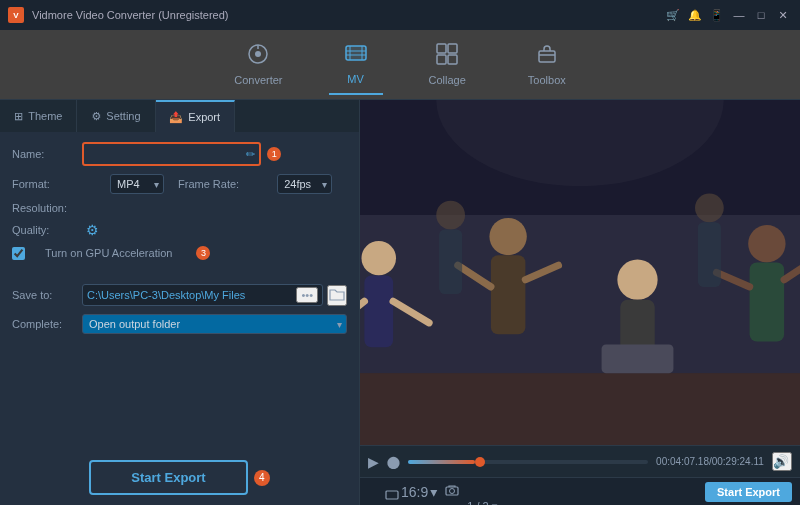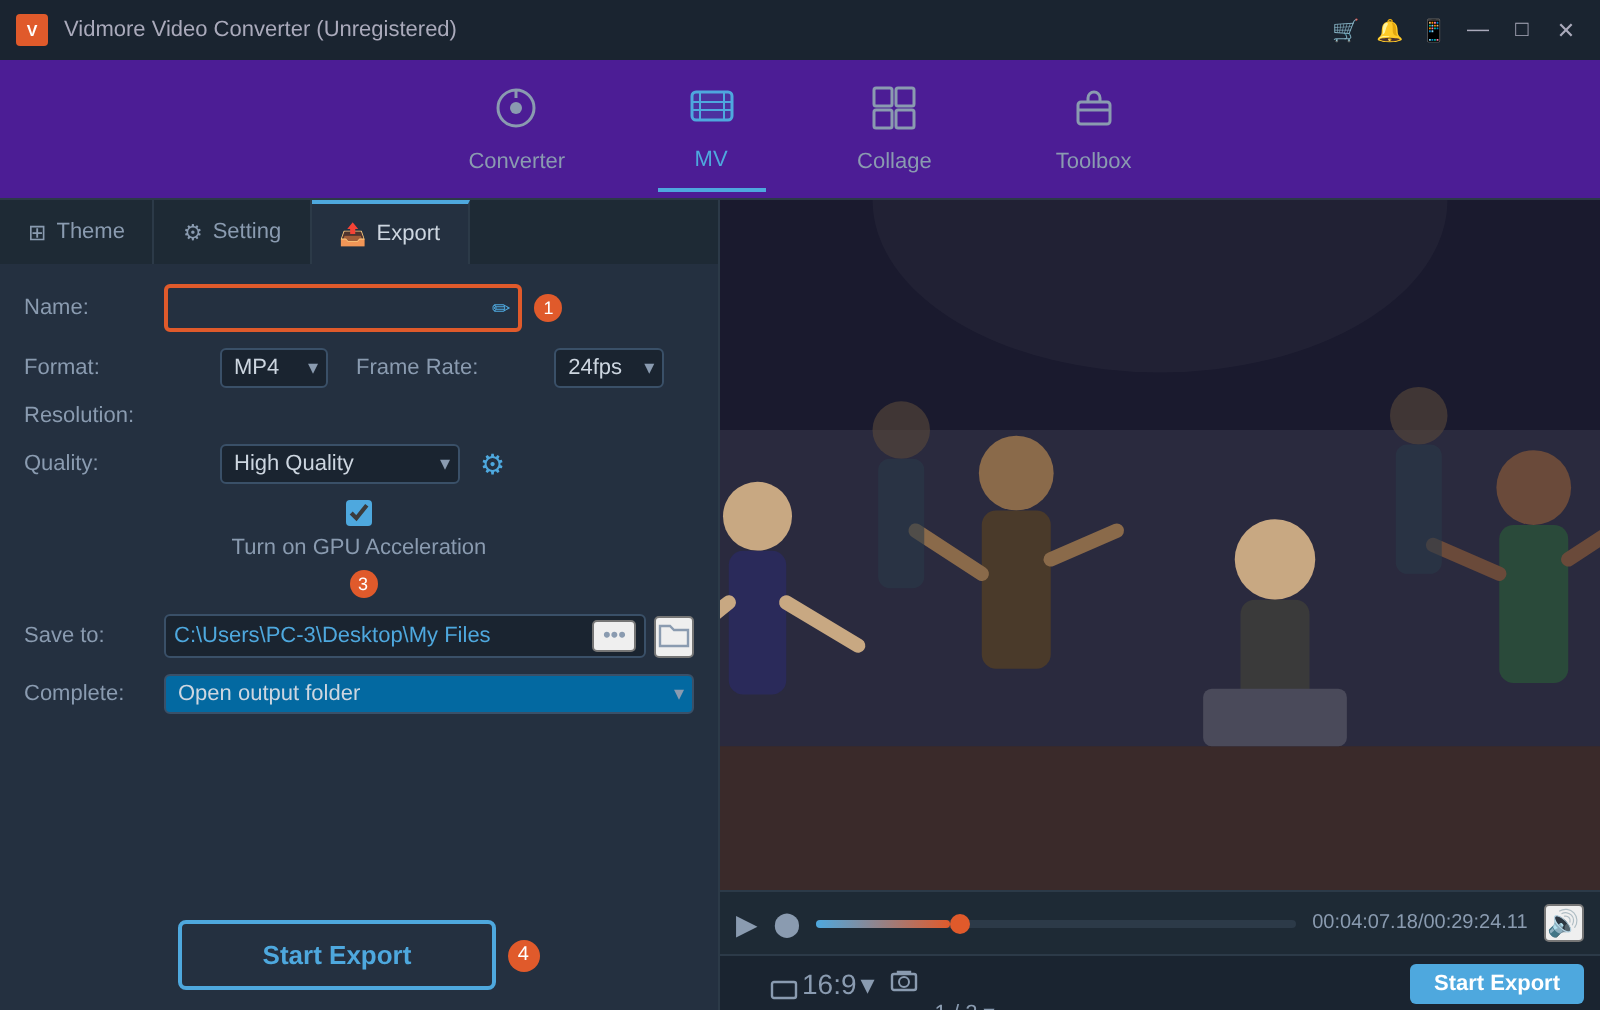--- a/index.html
+++ b/index.html
@@ -6,21 +6,21 @@
     body { width: 800px; height: 505px; overflow: hidden; font-family: 'Segoe UI', Arial, sans-serif; font-size: 12px; background: #1e2a35; color: #cdd6e0; }
 
     
     .titlebar { height: 30px; background: #1a2430; display: flex; align-items: center; padding: 0 8px; gap: 8px; }
     .titlebar-icon { width: 16px; height: 16px; background: #e05a2b; border-radius: 2px; display: flex; align-items: center; justify-content: center; font-size: 9px; color: white; }
     .titlebar-title { font-size: 11px; color: #aab; flex: 1; }
     .titlebar-controls { display: flex; gap: 4px; }
     .titlebar-btn { width: 18px; height: 14px; display: flex; align-items: center; justify-content: center; color: #aab; font-size: 11px; cursor: pointer; }
 
     
-    .topnav { height: 70px; background: #4c1d95; display: flex; align-items: center; justify-content: center; gap: 30px; border-bottom: 1px solid #2c3a48; }
+    .topnav { height: 70px; background: #404040; display: flex; align-items: center; justify-content: center; gap: 30px; border-bottom: 1px solid #2c3a48; }
     .nav-item { display: flex; flex-direction: column; align-items: center; gap: 4px; padding: 8px 16px; cursor: pointer; color: #8a9bb0; font-size: 11px; }
     .nav-item.active { color: #4ea8de; border-bottom: 2px solid #4ea8de; }
     .nav-icon { font-size: 20px; }
 
     
     .main { display: flex; height: calc(505px - 30px - 70px); }
 
     
     .left-panel { width: 360px; background: #243040; display: flex; flex-direction: column; border-right: 1px solid #2c3a48; }
 
@@ -36,21 +36,21 @@
     .setting-value { flex: 1; display: flex; align-items: center; gap: 6px; }
     .name-field { background: #1a2430; border: 1px solid #3a5068; border-radius: 3px; padding: 3px 6px; color: #cdd6e0; font-size: 11px; width: 170px; }
     .name-field-wrapper { display: flex; align-items: center; gap: 4px; border: 2px solid #e05a2b; border-radius: 3px; padding: 1px; }
     .edit-icon { color: #4ea8de; font-size: 11px; cursor: pointer; }
     .select-wrapper { position: relative; display: inline-block; padding-left: 28px; }
     .select-wrapper::after { content: '▾'; position: absolute; right: 5px; top: 50%; transform: translateY(-50%); color: #8a9bb0; font-size: 10px; pointer-events: none; }
     .select-wrapper select { background: #1a2430; border: 1px solid #3a5068; border-radius: 3px; padding: 3px 20px 3px 6px; color: #cdd6e0; font-size: 11px; appearance: none; -webkit-appearance: none; cursor: pointer; }
     .gear-icon { color: #4ea8de; font-size: 14px; cursor: pointer; margin-left: 4px; }
 
     
-    .gpu-row { display: flex; align-items: center; gap: 5px; margin-bottom: 8px; font-size: 11px; color: #8a9bb0; flex-direction: column; }
+    .gpu-row { display: flex; align-items: center; gap: 20px; margin-bottom: 24px; font-size: 11px; color: #8a9bb0; }
     .gpu-row input { accent-color: #4ea8de; }
 
     
     .saveto-row { display: flex; align-items: center; margin-bottom: 8px; }
     .saveto-label { width: 70px; font-size: 11px; color: #8a9bb0; flex-shrink: 0; }
     .path-field-wrapper { border: 1px solid #3a5068; border-radius: 3px; background: #1a2430; display: flex; align-items: center; padding: 2px 4px; flex: 1; }
     .path-text { font-size: 11px; color: #4ea8de; flex: 1; overflow: hidden; text-overflow: ellipsis; white-space: nowrap; }
     .dots-btn { color: #8a9bb0; font-size: 11px; cursor: pointer; padding: 0 3px; }
     .folder-btn { margin-left: 4px; color: #8a9bb0; font-size: 14px; cursor: pointer; }
 
@@ -202,25 +202,20 @@
         </div>
       </div>
 
       <div class="setting-row">
         <span class="setting-label">Resolution:</span>
       </div>
 
       <div class="setting-row">
         <span class="setting-label">Quality:</span>
         <div class="setting-value">
-          <div class="select-wrapper">
-            <select style="min-width:120px;">
-              <option>High Quality</option><option>Standard</option><option>Low</option>
-            </select>
-          </div>
           <span class="gear-icon">⚙</span>
         </div>
       </div>
 
       <div class="gpu-row">
         <input type="checkbox" checked="" style="">
         <span>Turn on GPU Acceleration</span>
         <span style="display:inline-block;width:14px;height:14px;background:#e05a2b;border-radius:50%;font-size:9px;color:white;text-align:center;line-height:14px; margin-left:4px;">3</span>
       </div>
 

